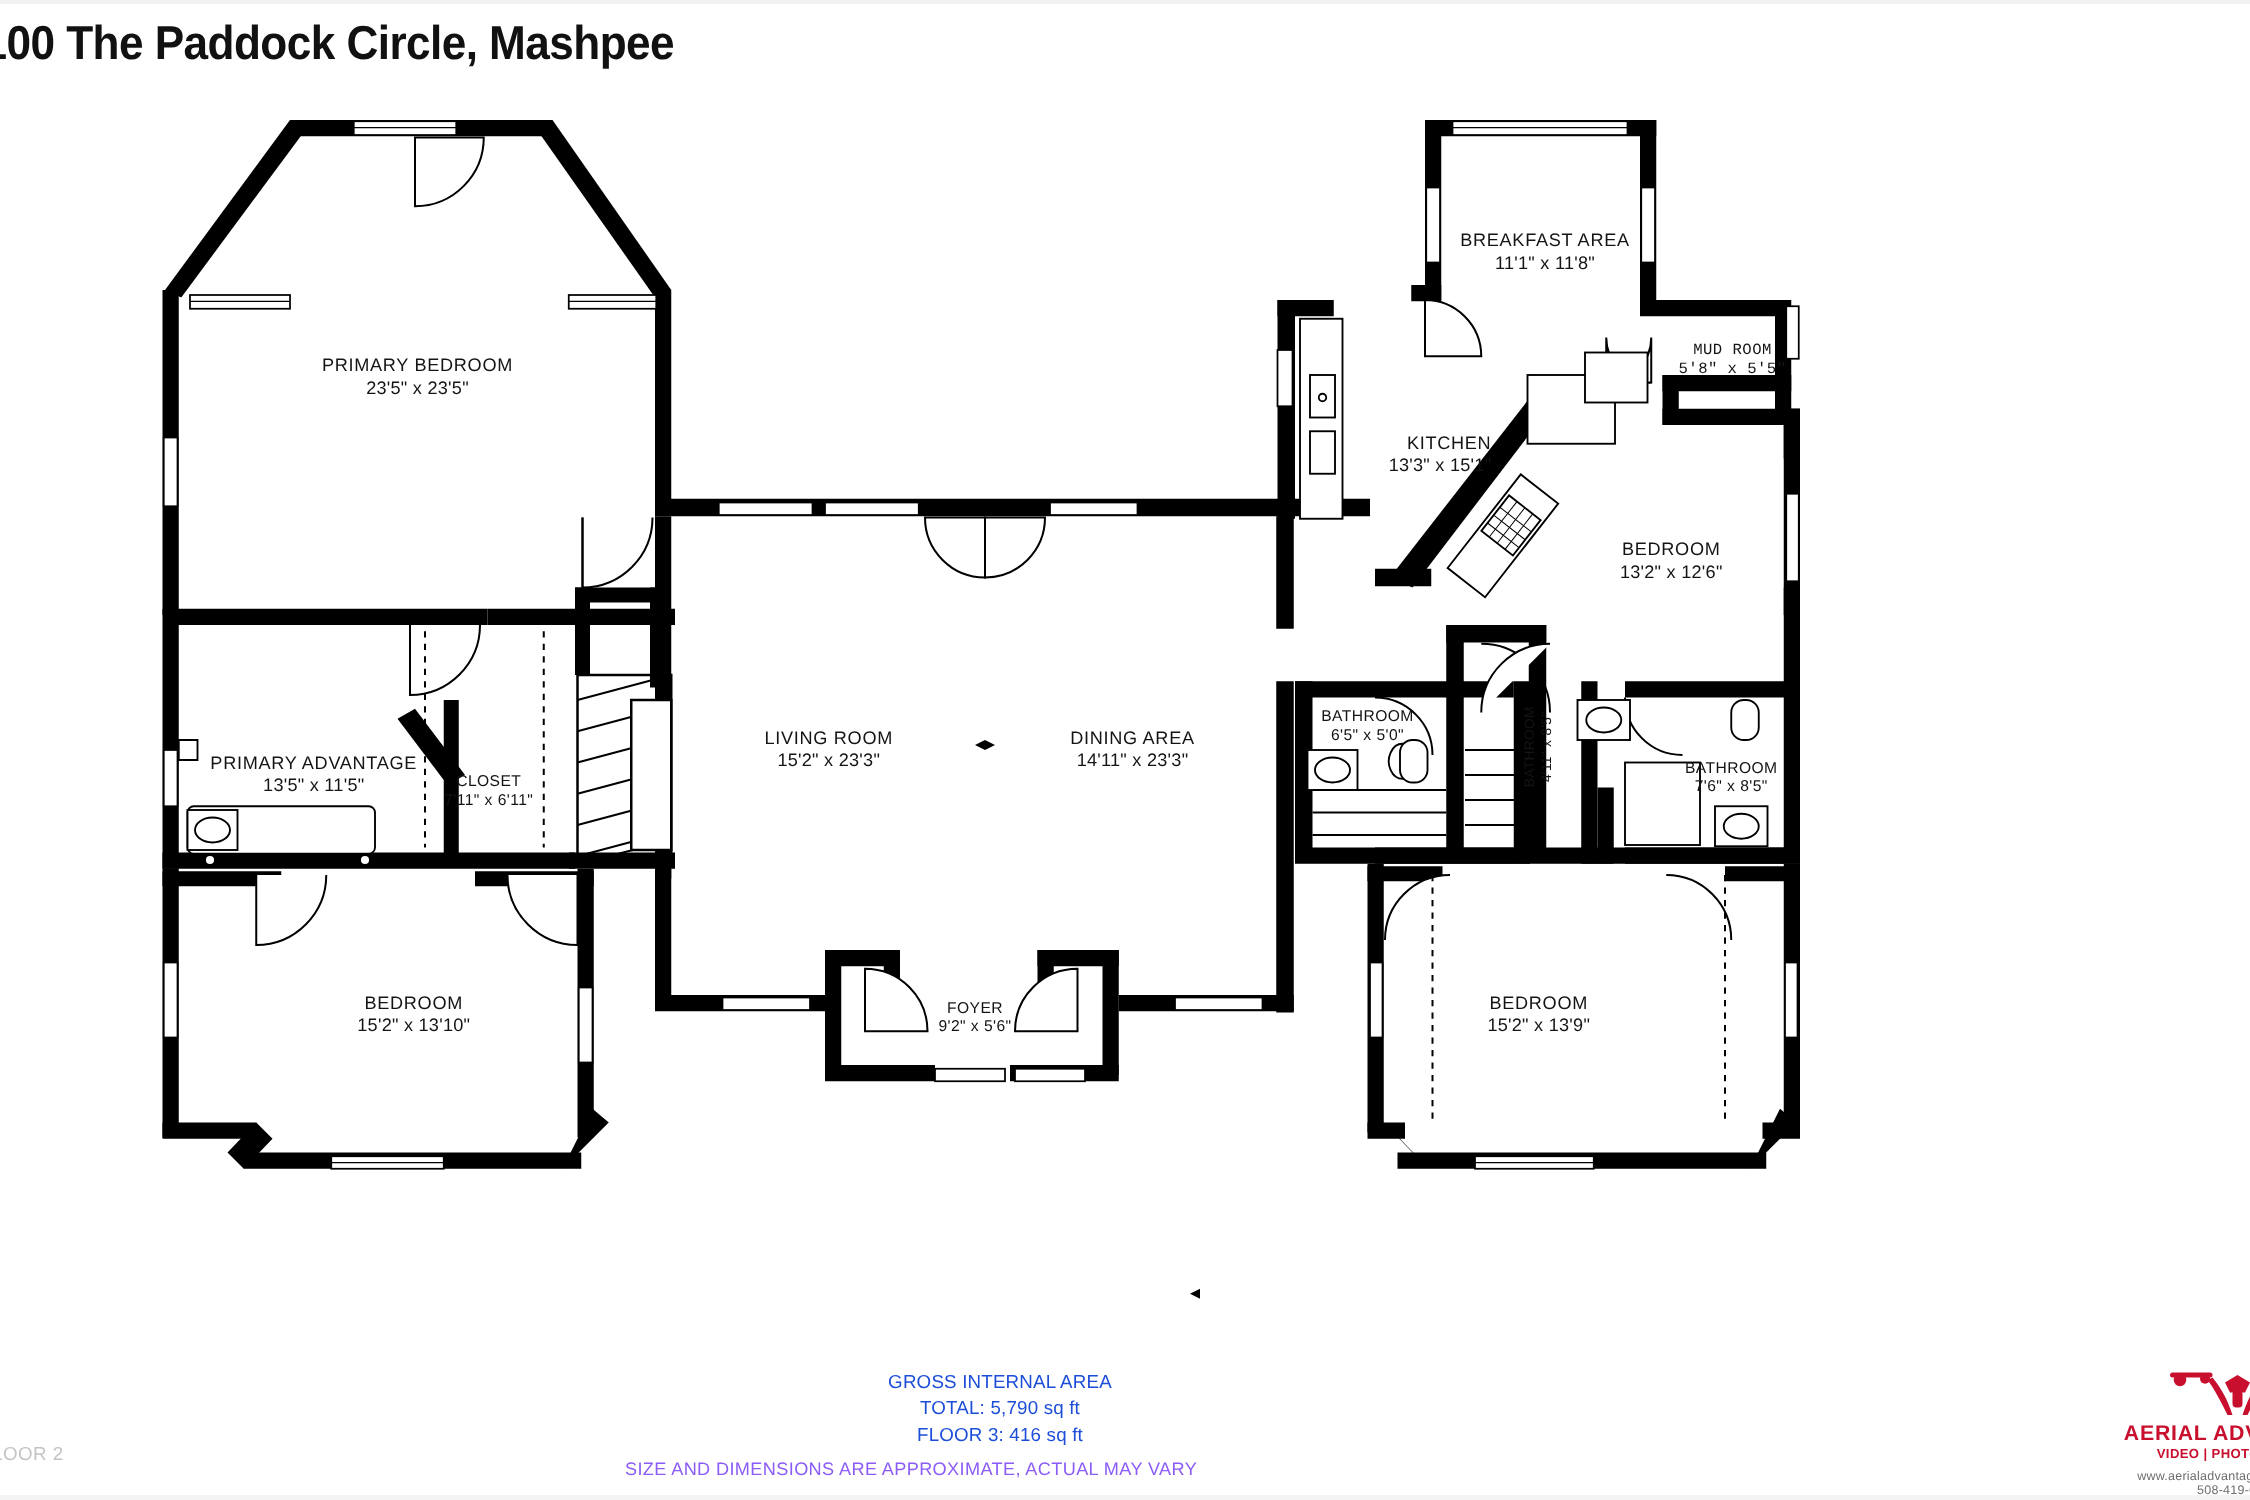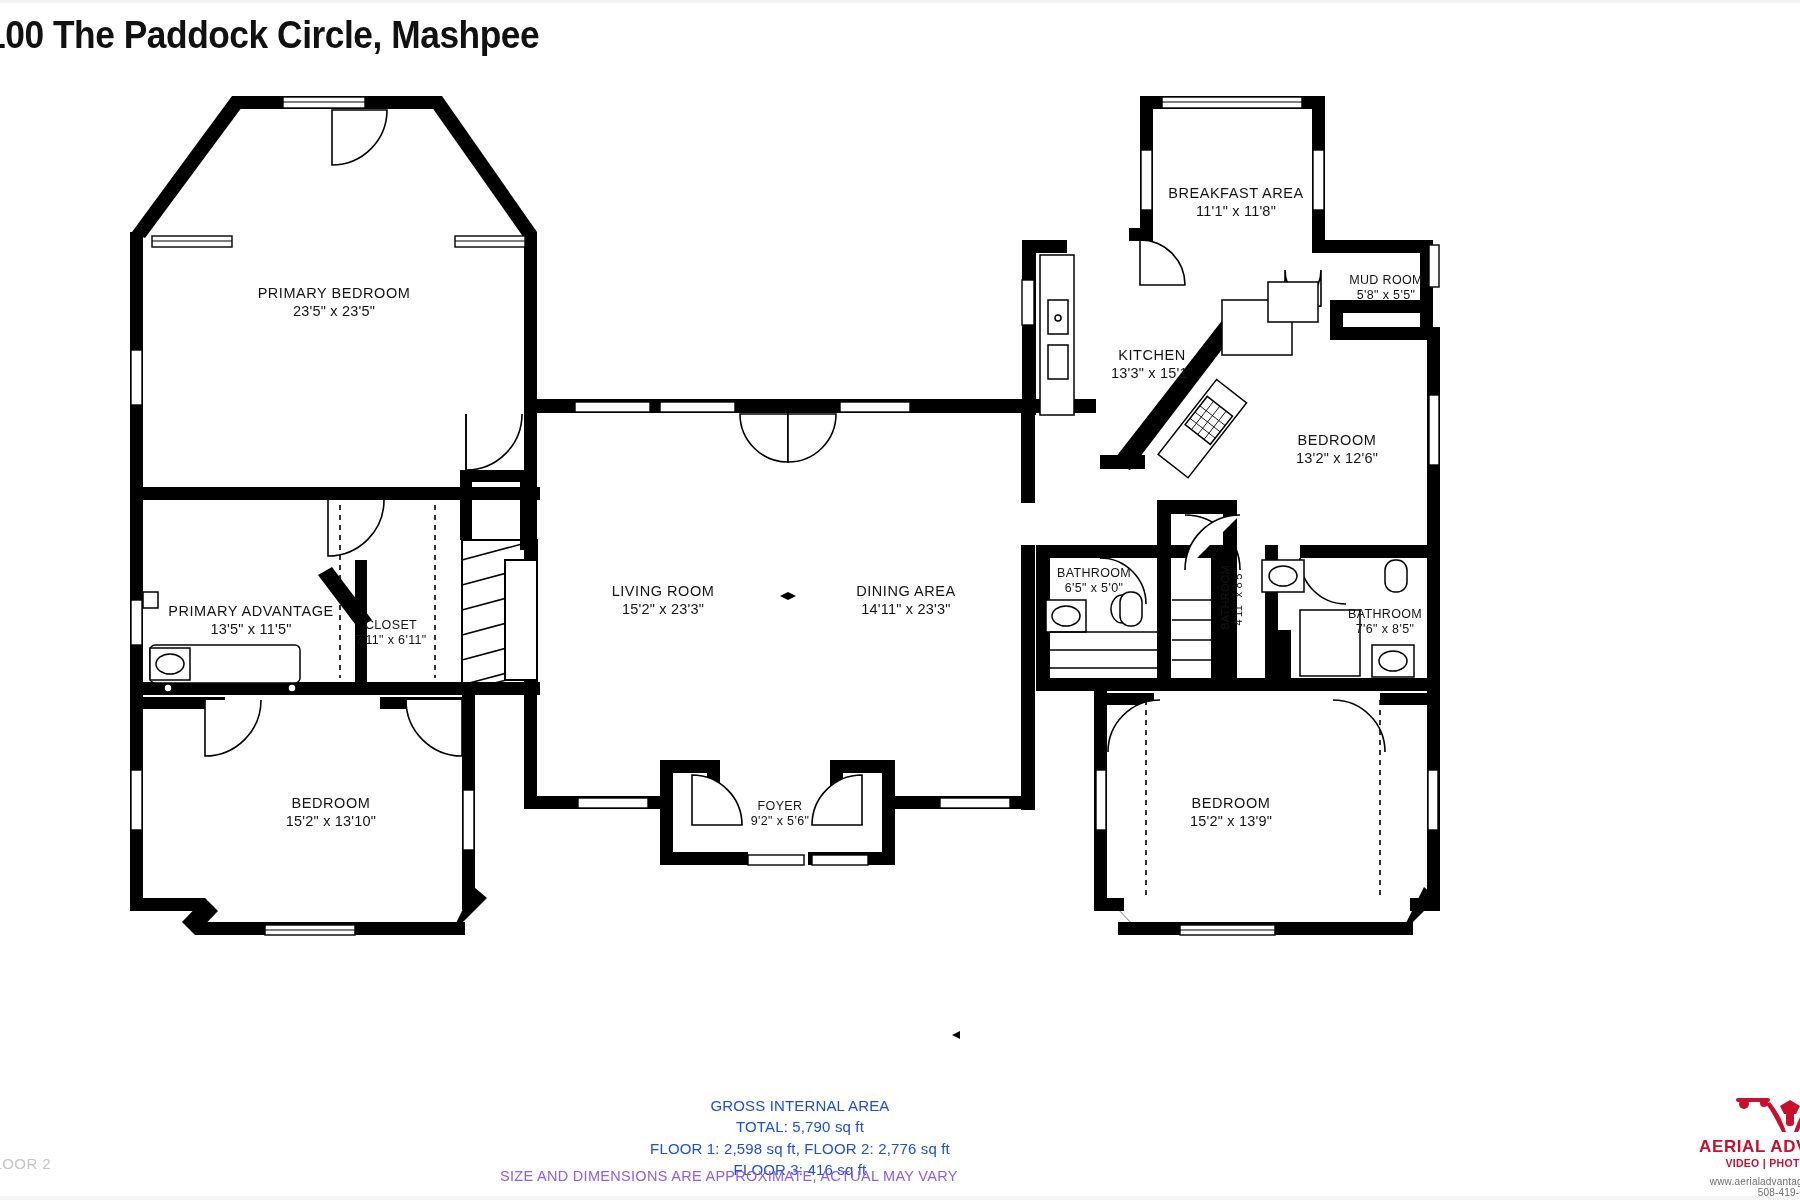--- a/index.html
+++ b/index.html
@@ -468,31 +468,31 @@
     <div class="room-label" style="left:906px; top:583px; transform:translate(-50%,0);">
       <span class="rl-name">DINING AREA</span>
       <span class="rl-dim">14'11" x 23'3"</span>
     </div>
 
     <div class="room-label small" style="left:780px; top:799px; transform:translate(-50%,0);">
       <span class="rl-name">FOYER</span>
       <span class="rl-dim">9'2" x 5'6"</span>
     </div>
 
-    <div class="room-label" style="left:1152px; top:347px; transform:translate(-50%,0);">
+    <div class="room-label" style="left:1152px; top:347px; transform:translate(-50%,0);text-align:right;">
       <span class="rl-name">KITCHEN</span>
       <span class="rl-dim">13'3" x 15'1"</span>
     </div>
 
     <div class="room-label" style="left:1236px; top:185px; transform:translate(-50%,0);">
       <span class="rl-name">BREAKFAST AREA</span>
       <span class="rl-dim">11'1" x 11'8"</span>
     </div>
 
-    <div class="room-label small" style="left:1386px; top:273px; transform:translate(-50%,0);">
+    <div class="room-label small" style="left:1386px; top:273px; transform:translate(-50%,0);font-family:Liberation Mono, monospace;">
       <span class="rl-name">MUD ROOM</span>
       <span class="rl-dim">5'8" x 5'5"</span>
     </div>
 
     <div class="room-label" style="left:1337px; top:432px; transform:translate(-50%,0);">
       <span class="rl-name">BEDROOM</span>
       <span class="rl-dim">13'2" x 12'6"</span>
     </div>
 
     <div class="room-label" style="left:1231px; top:795px; transform:translate(-50%,0);">
@@ -513,21 +513,20 @@
     <div class="room-label tiny rot" style="left:1232px; top:584px; transform:translate(-50%,0) rotate(-90deg);">
       <span class="rl-name">BATHROOM</span>
       <span class="rl-dim">4'11" x 8'5"</span>
     </div>
 
   </div>
 
   <div id="area-summary">
     <div>GROSS INTERNAL AREA</div>
     <div>TOTAL: 5,790 sq ft</div>
-    <div>FLOOR 1: 2,598 sq ft, FLOOR 2: 2,776 sq ft</div>
     <div>FLOOR 3: 416 sq ft</div>
   </div>
 
   <div id="area-disclaimer">SIZE AND DIMENSIONS ARE APPROXIMATE, ACTUAL MAY VARY</div>
 
   <div id="floor-tag">FLOOR 2</div>
 
   <div id="logo">
     <svg id="logo-mark" width="120" height="46" viewBox="0 0 120 46">
       <g fill="#c8102e">

